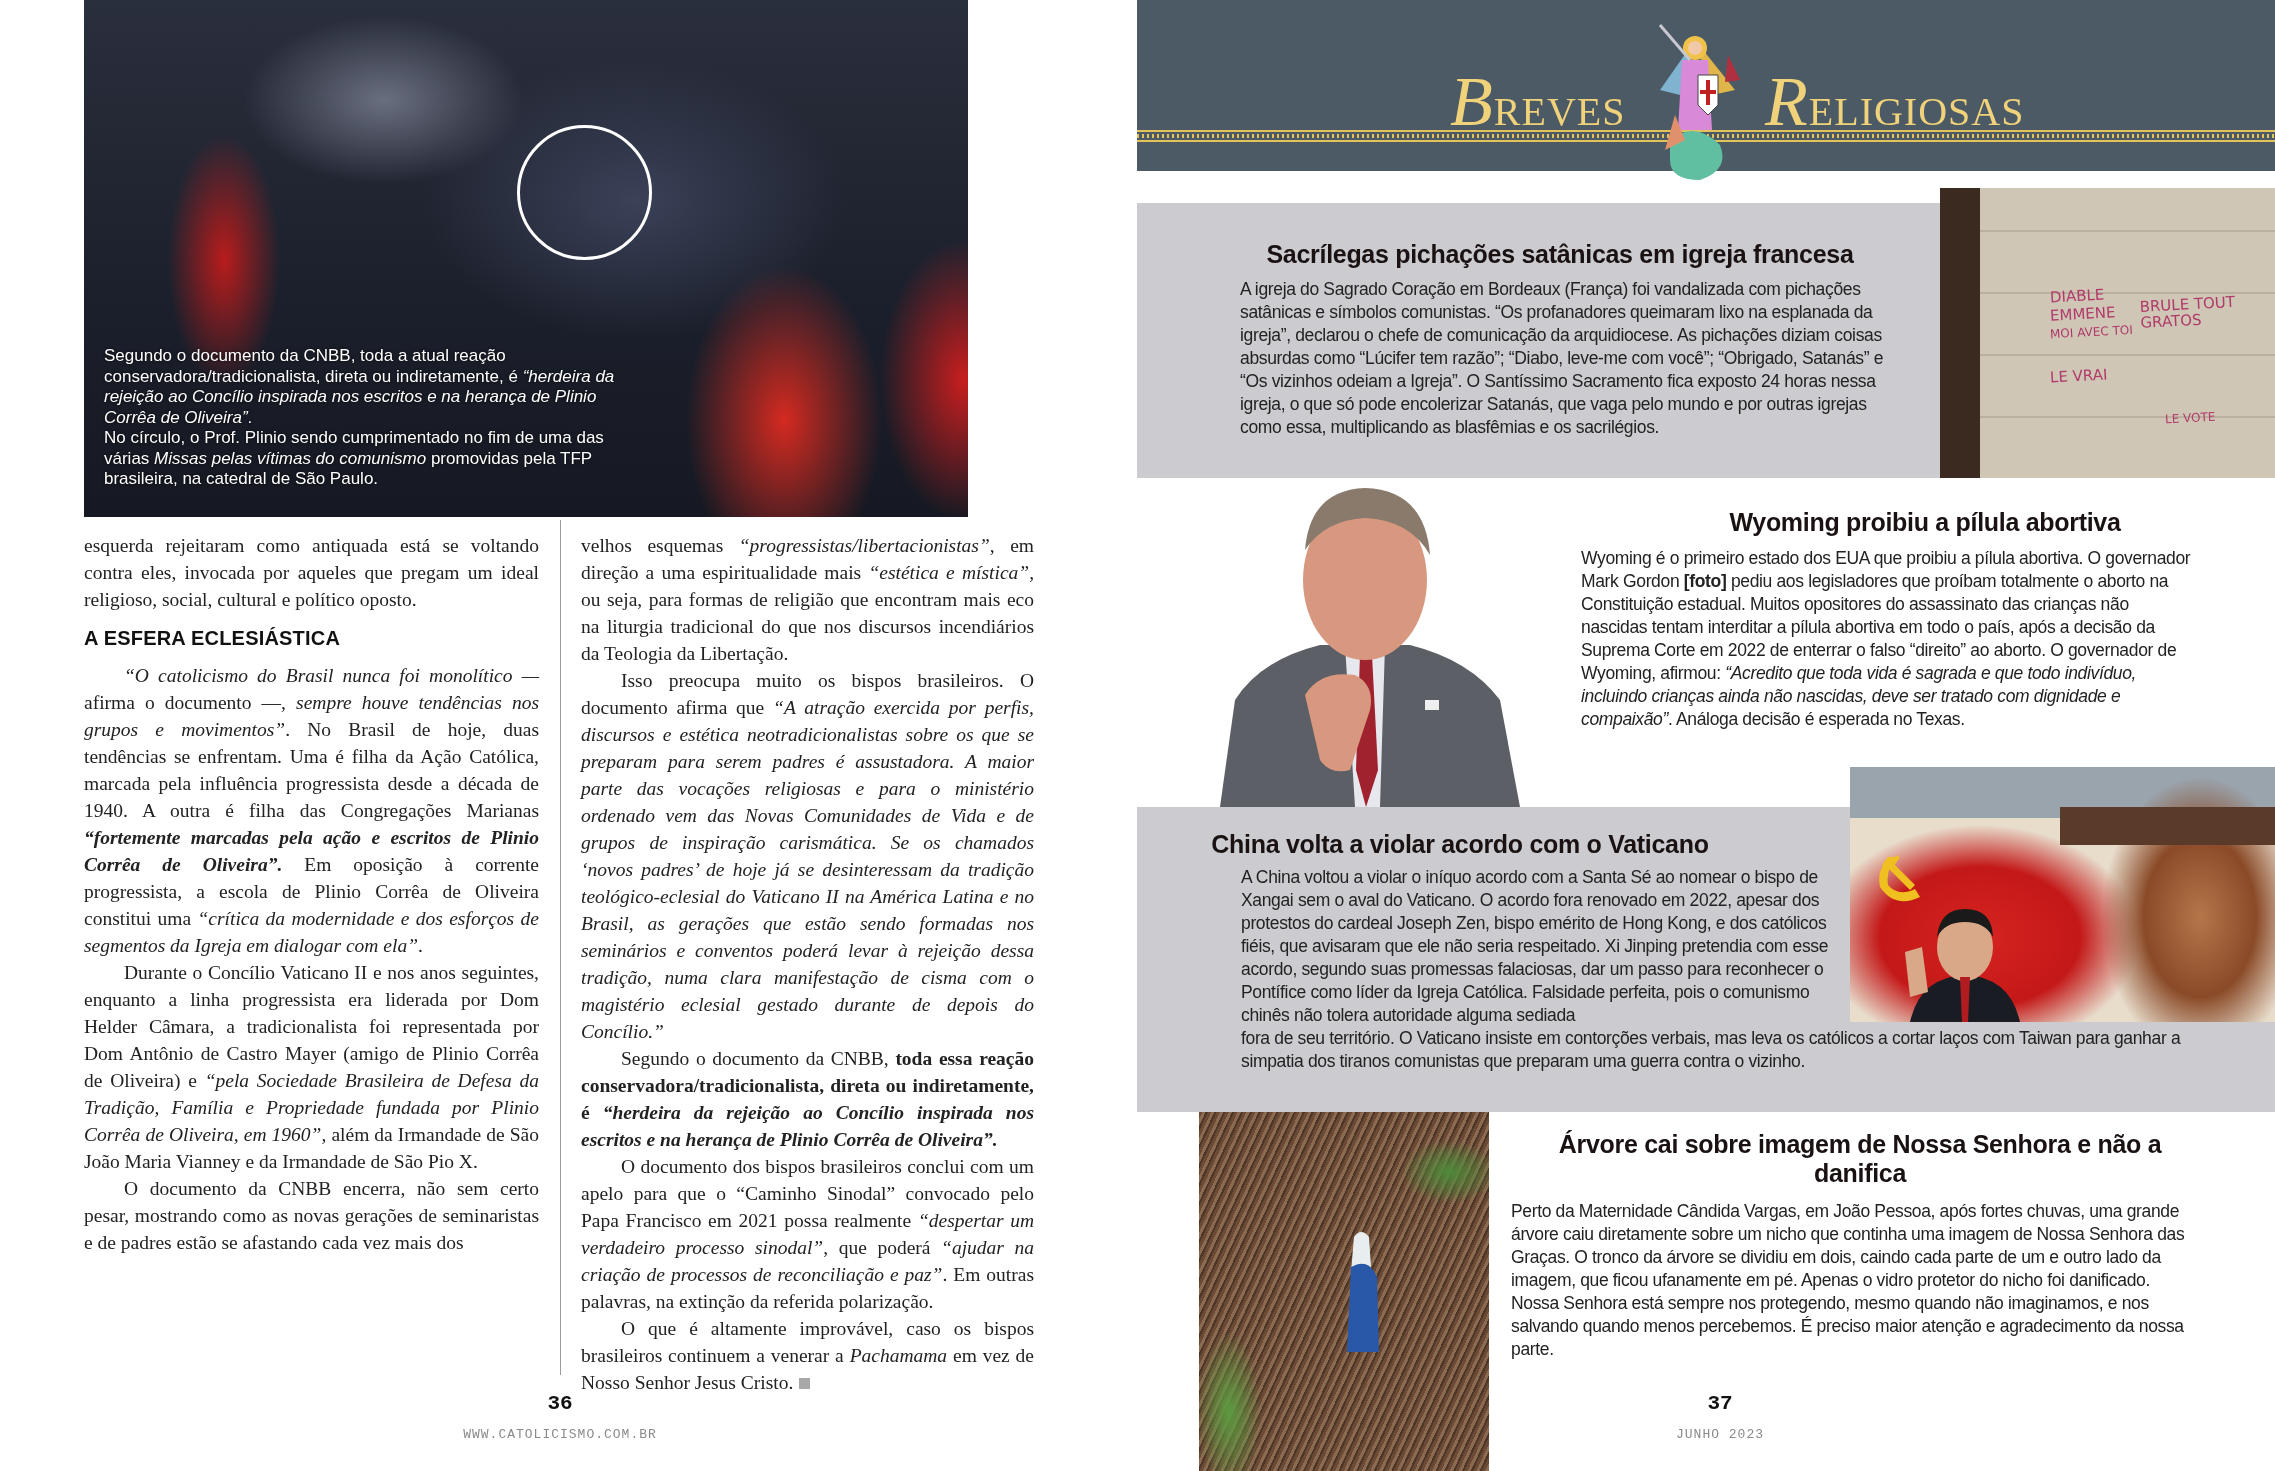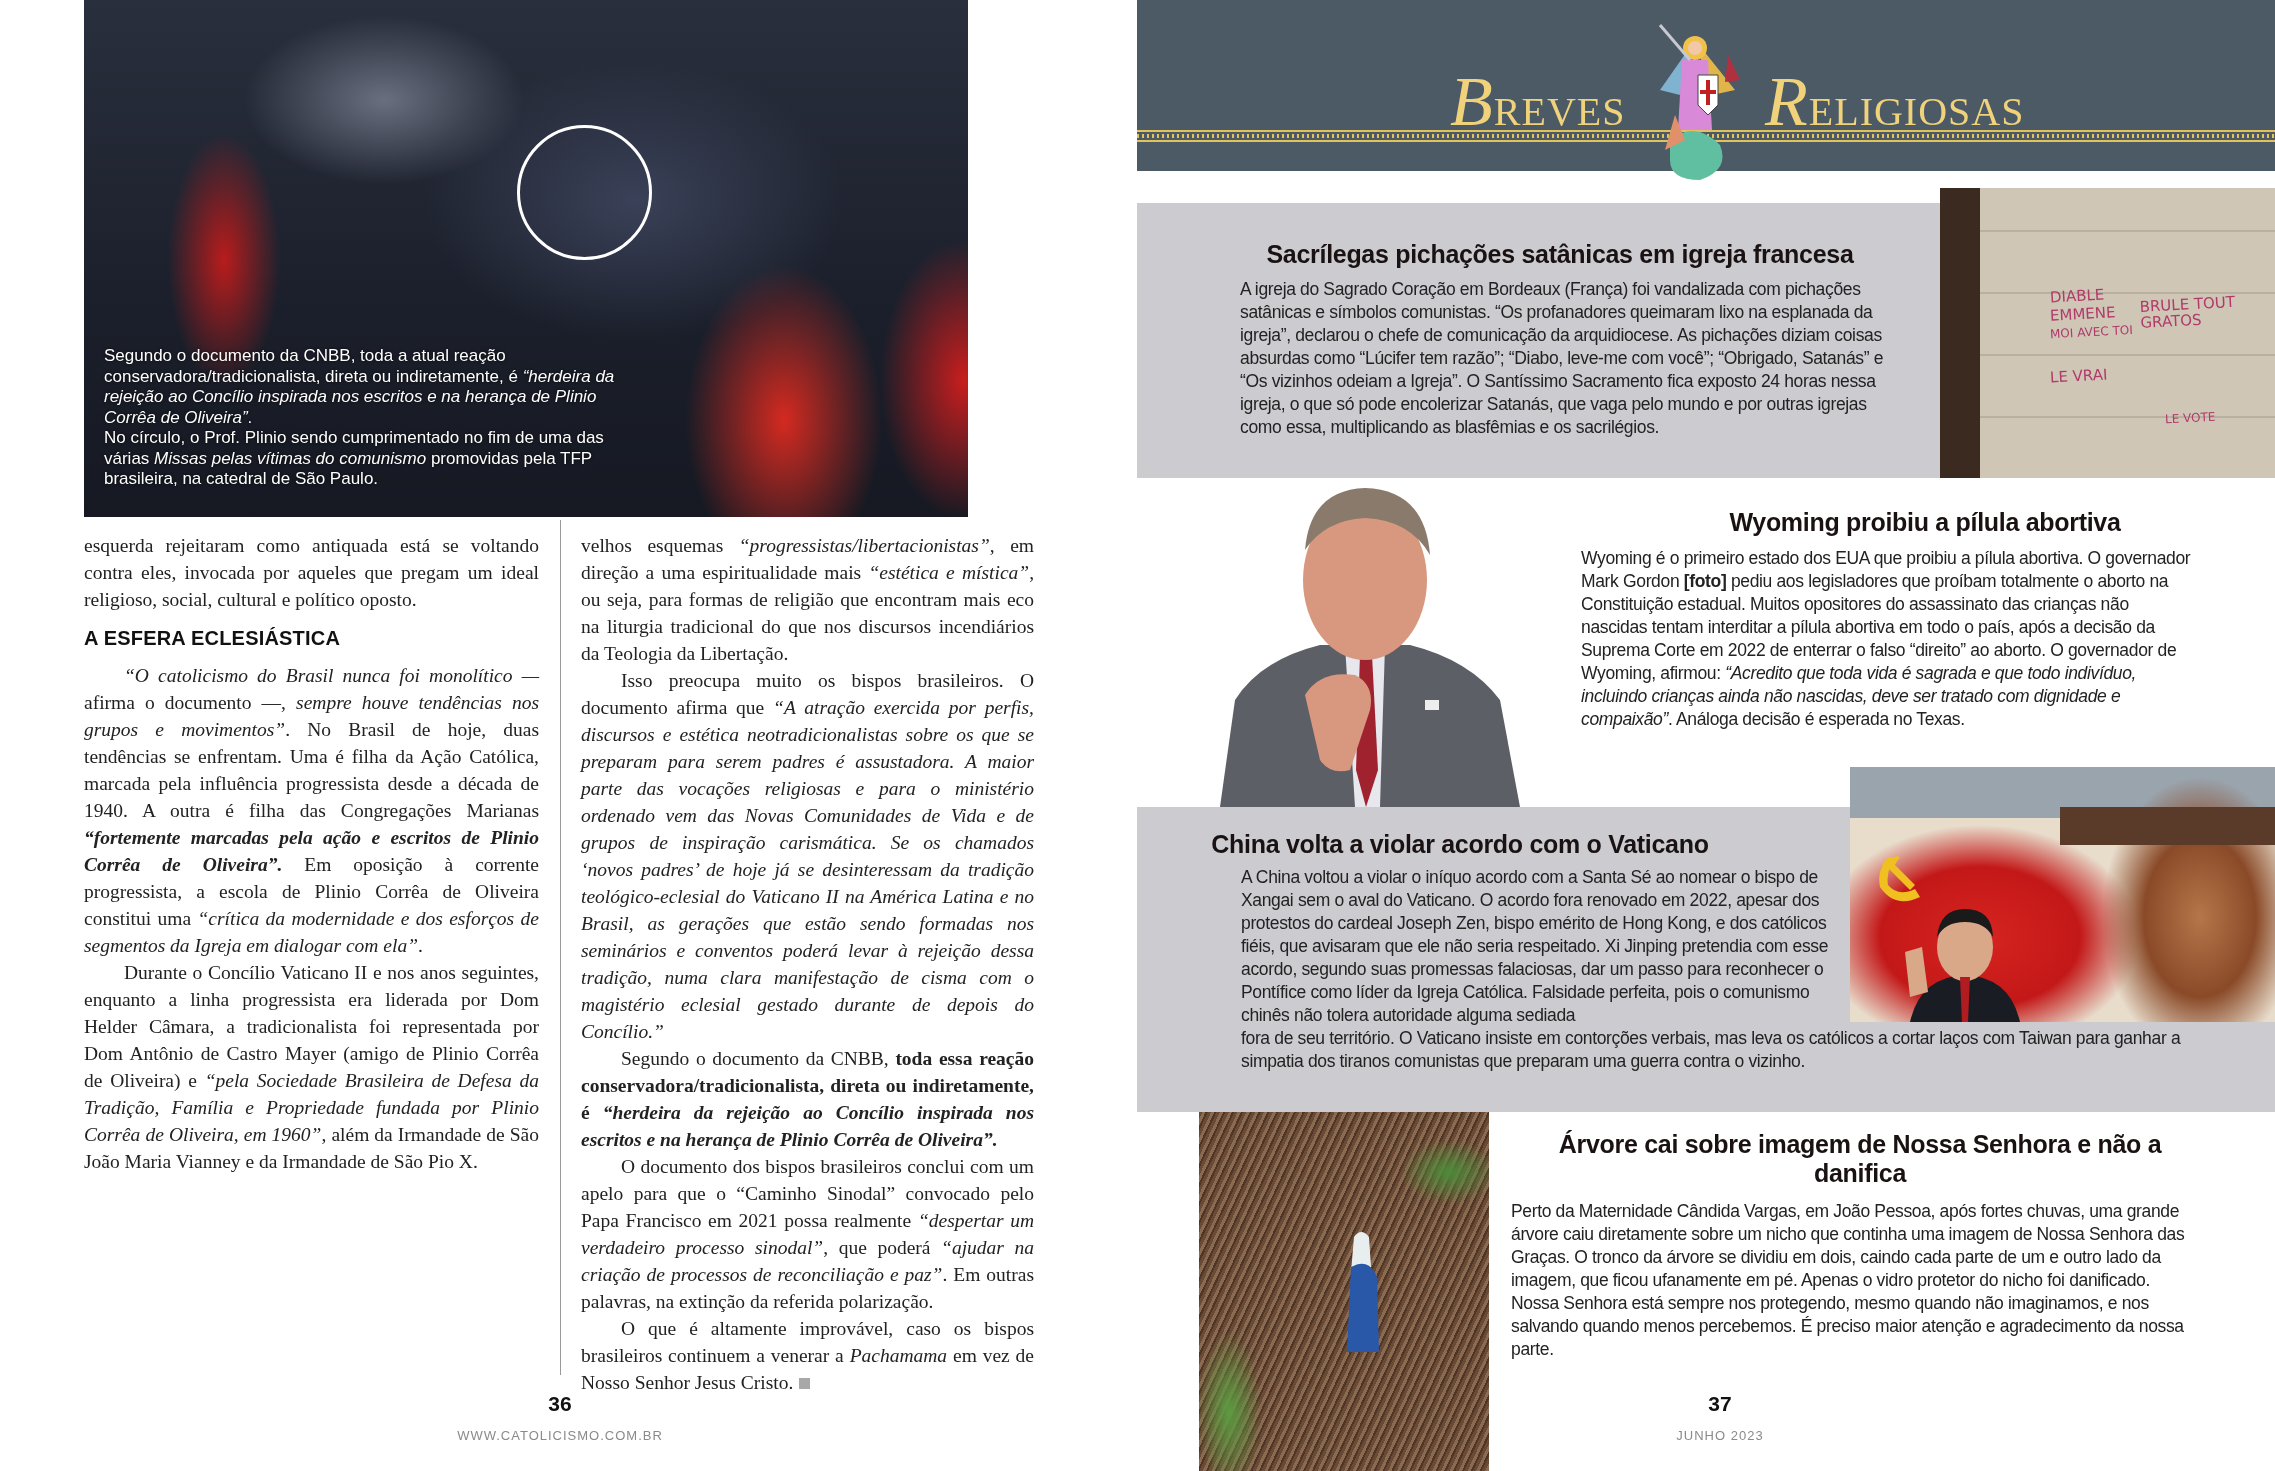--- a/index.html
+++ b/index.html
@@ -28,21 +28,21 @@
   .col-2 { left: 581px; width: 453px; }
   .col p { text-indent: 40px; hyphens: auto; }
   .col p.noindent { text-indent: 0; }
   .col h3 { font-family: "Liberation Sans", sans-serif; font-weight: bold; font-size: 20px;
     margin: 12px 0 10px; letter-spacing: .2px; color: #111; }
   .col em { font-style: italic; }
   .col strong { font-weight: bold; }
   .col-divider { position: absolute; left: 560px; top: 520px; width: 1px; height: 855px; background: #9a9a9a; }
   .end-square { display: inline-block; width: 11px; height: 11px; background: #a8a8a8; margin-left: 6px; }
 
-  .folio { position: absolute; text-align: center; font-family: Liberation Sans, sans-serif; }
+  .folio { position: absolute; text-align: center; font-family: Liberation Mono, monospace; }
   .folio .num { font-weight: bold; font-size: 21px; color: #111; display: block; }
   .folio .sub { font-size: 13px; color: #8a8a8a; letter-spacing: 1px; display: block; margin-top: 12px; }
   .folio-left { left: 450px; top: 1392px; width: 220px; }
   .folio-right { left: 1610px; top: 1392px; width: 220px; }
 
   
   .header-band { position: absolute; left: 1137px; top: 0; width: 1138px; height: 171px; background: #4c5a66; }
   .header-band .rule { position: absolute; left: 0; top: 130px; width: 100%; height: 12px;
     border-top: 2px solid #e2c25a; border-bottom: 2px solid #e2c25a;
     background: repeating-linear-gradient(90deg, #e2c25a 0 2px, transparent 2px 5px); background-size: 100% 4px; background-position: 0 2px; background-repeat: repeat-x; }
@@ -108,20 +108,21 @@
   </div>
 </div>
 
 <div class="col-divider"></div>
 
 <div class="col col-1">
   <p class="noindent">esquerda rejeitaram como antiquada está se voltando contra eles, invocada por aqueles que pregam um ideal religioso, social, cultural e político oposto.</p>
   <h3>A ESFERA ECLESIÁSTICA</h3>
   <p><em>“O catolicismo do Brasil nunca foi monolítico —</em><span> afirma o documento —, </span><em>sempre houve tendências nos grupos e movimentos”</em><span>. No Brasil de hoje, duas tendências se enfrentam. Uma é filha da Ação Católica, marcada pela influência progressista desde a década de 1940. A outra é filha das Congregações Marianas </span><strong><em>“fortemente marcadas pela ação e escritos de Plinio Corrêa de Oliveira”.</em></strong><span> Em oposição à corrente progressista, a escola de Plinio Corrêa de Oliveira constitui uma </span><em>“crítica da modernidade e dos esforços de segmentos da Igreja em dialogar com ela”</em><span>.</span></p>
   <p><span>Durante o Concílio Vaticano II e nos anos seguintes, enquanto a linha progressista era liderada por Dom Helder Câmara, a tradicionalista foi representada por Dom Antônio de Castro Mayer (amigo de Plinio Corrêa de Oliveira) e </span><em>“pela Sociedade Brasileira de Defesa da Tradição, Família e Propriedade fundada por Plinio Corrêa de Oliveira, em 1960”</em><span>, além da Irmandade de São João Maria Vianney e da Irmandade de São Pio X.</span></p>
+  <p>O documento da CNBB encerra, não sem certo pesar, mostrando como as novas gerações de seminaristas e de padres estão se afastando cada vez mais dos</p>
 </div>
 
 <div class="col col-2">
   <p class="noindent"><span>velhos esquemas </span><em>“progressistas/libertacionistas”</em><span>, em direção a uma espiritualidade mais </span><em>“estética e mística”</em><span>, ou seja, para formas de religião que encontram mais eco na liturgia tradicional do que nos discursos incendiários da Teologia da Libertação.</span></p>
   <p><span>Isso preocupa muito os bispos brasileiros. O documento afirma que </span><em>“A atração exercida por perfis, discursos e estética neotradicionalistas sobre os que se preparam para serem padres é assustadora. A maior parte das vocações religiosas e para o ministério ordenado vem das Novas Comunidades de Vida e de grupos de inspiração carismática. Se os chamados ‘novos padres’ de hoje já se desinteressam da tradição teológico-eclesial do Vaticano II na América Latina e no Brasil, as gerações que estão sendo formadas nos seminários e conventos poderá levar à rejeição dessa tradição, numa clara manifestação de cisma com o magistério eclesial gestado durante de depois do Concílio.”</em></p>
   <p><span>Segundo o documento da CNBB, </span><strong>toda essa reação conservadora/tradicionalista, direta ou indiretamente, é </strong><strong><em>“herdeira da rejeição ao Concílio inspirada nos escritos e na herança de Plinio Corrêa de Oliveira”.</em></strong></p>
   <p><span>O documento dos bispos brasileiros conclui com um apelo para que o “Caminho Sinodal” convocado pelo Papa Francisco em 2021 possa realmente </span><em>“despertar um verdadeiro processo sinodal”</em><span>, que poderá </span><em>“ajudar na criação de processos de reconciliação e paz”</em><span>. Em outras palavras, na extinção da referida polarização.</span></p>
   <p><span>O que é altamente improvável, caso os bispos brasileiros continuem a venerar a </span><em>Pachamama</em><span> em vez de Nosso Senhor Jesus Cristo.</span><span class="end-square"></span></p>
 </div>
 

